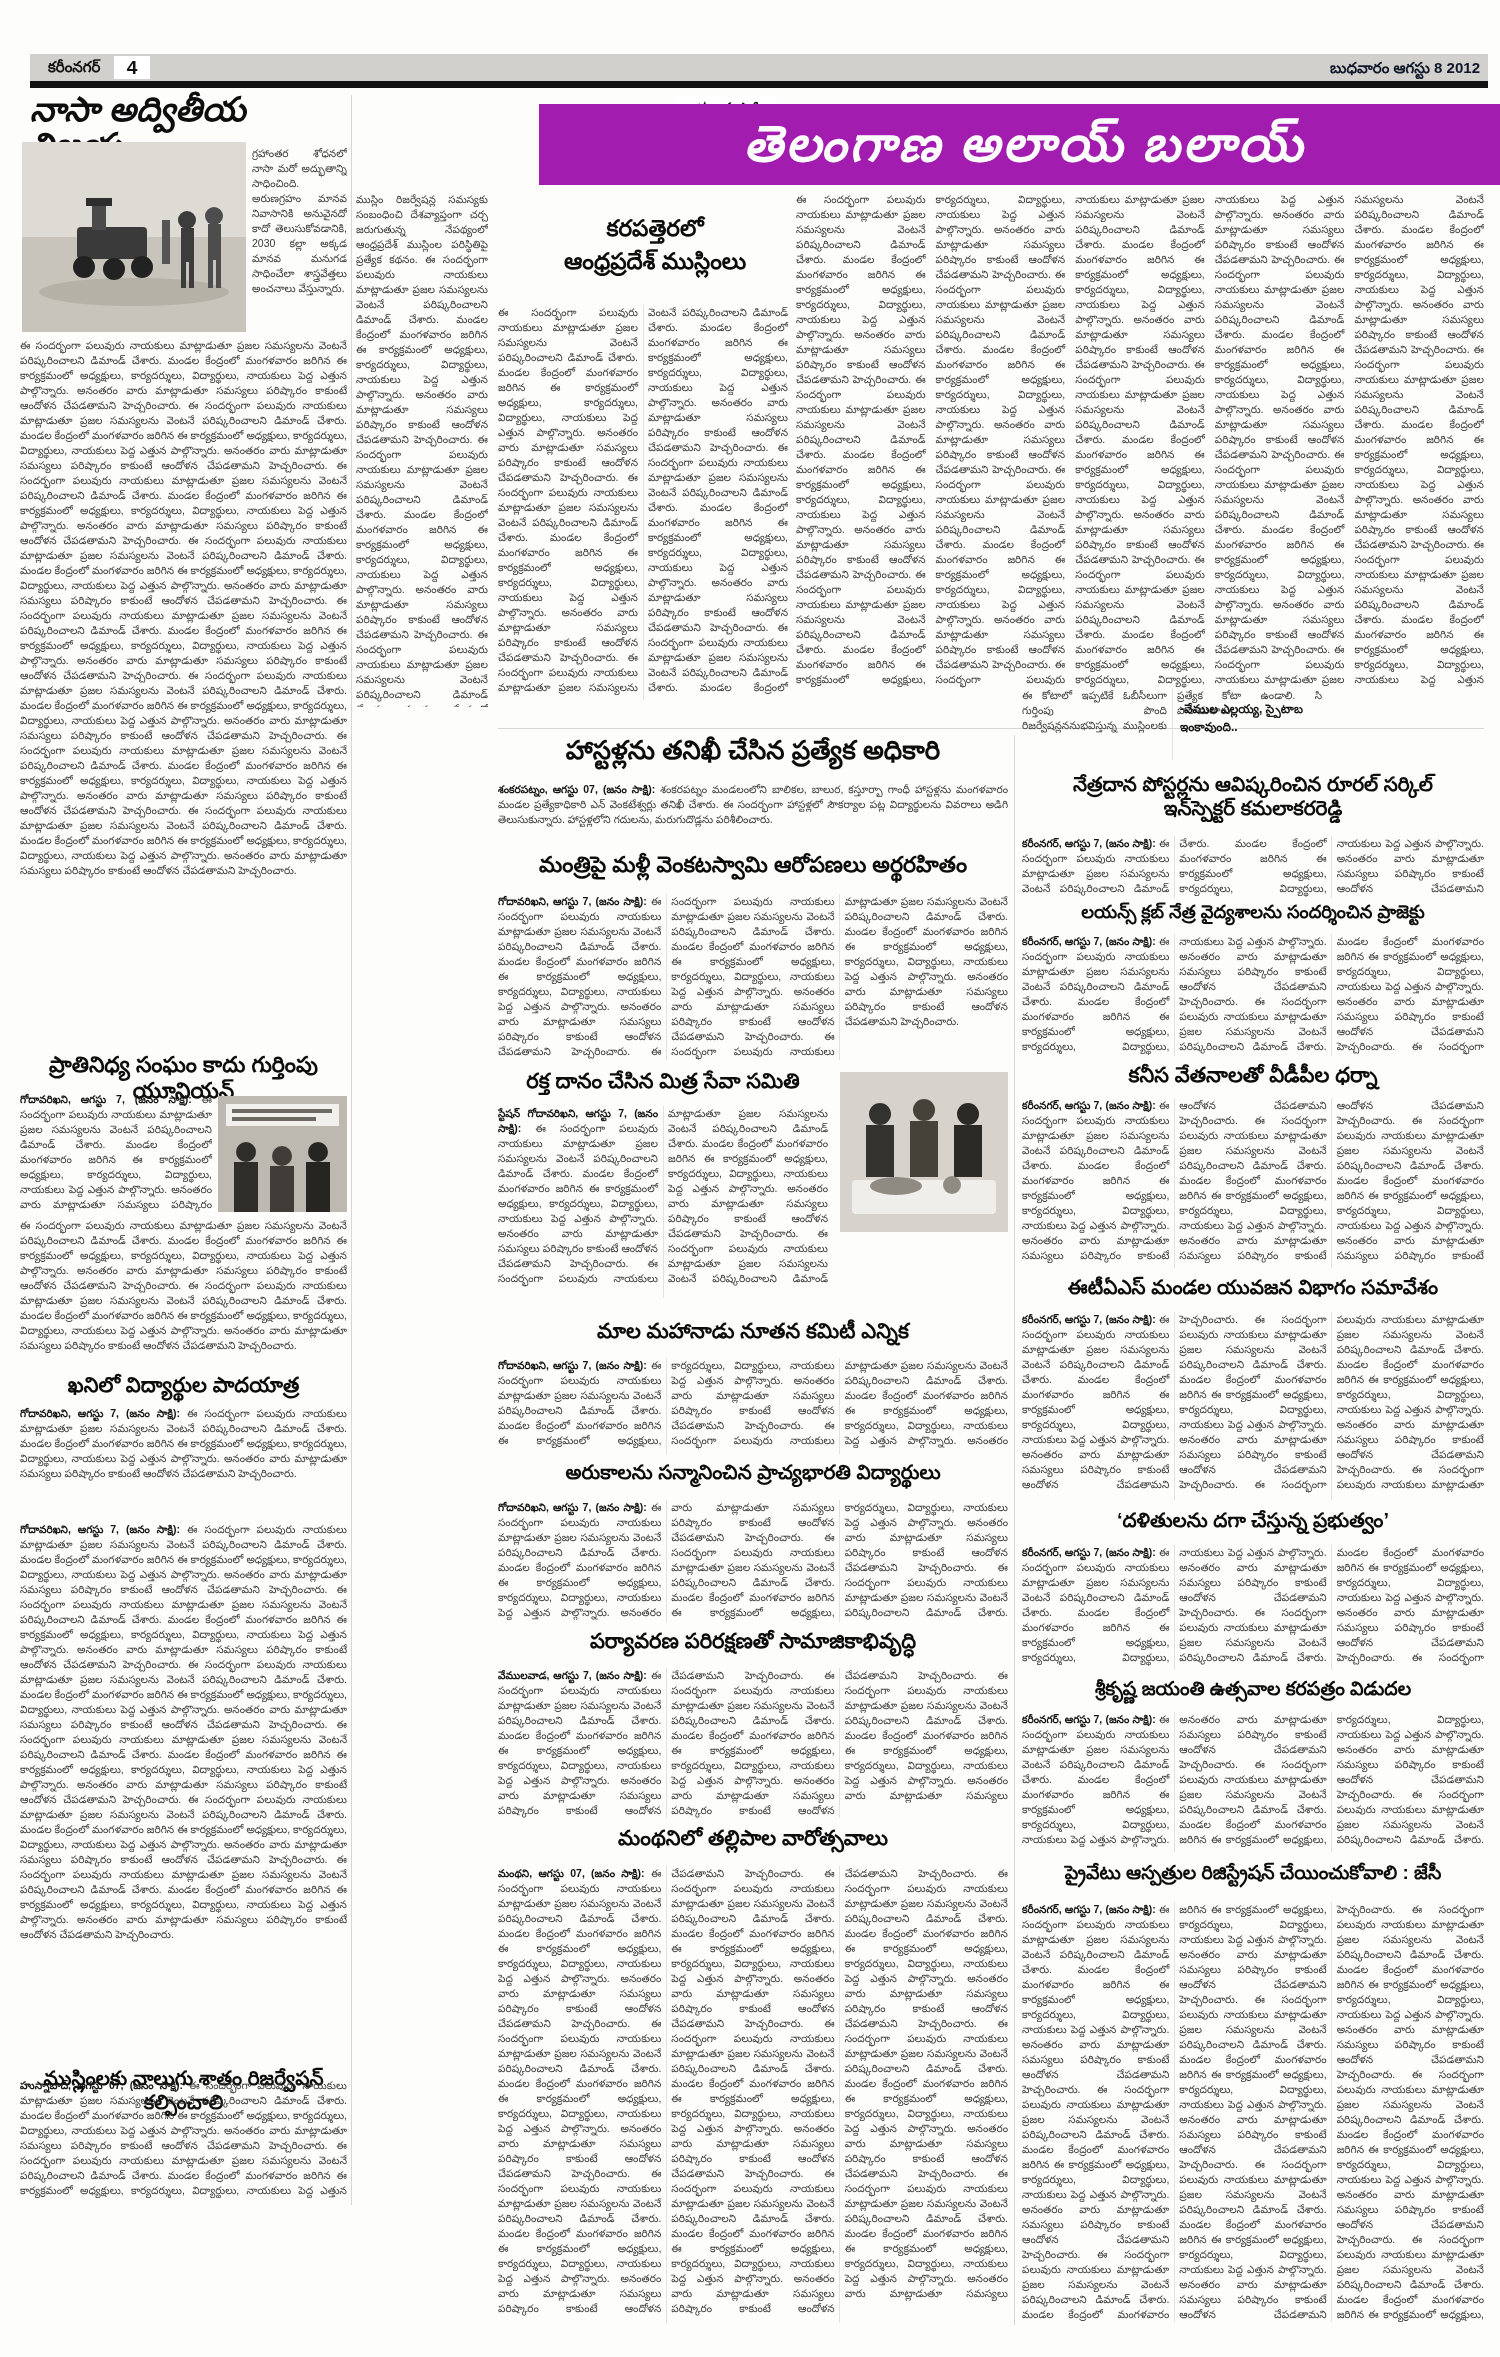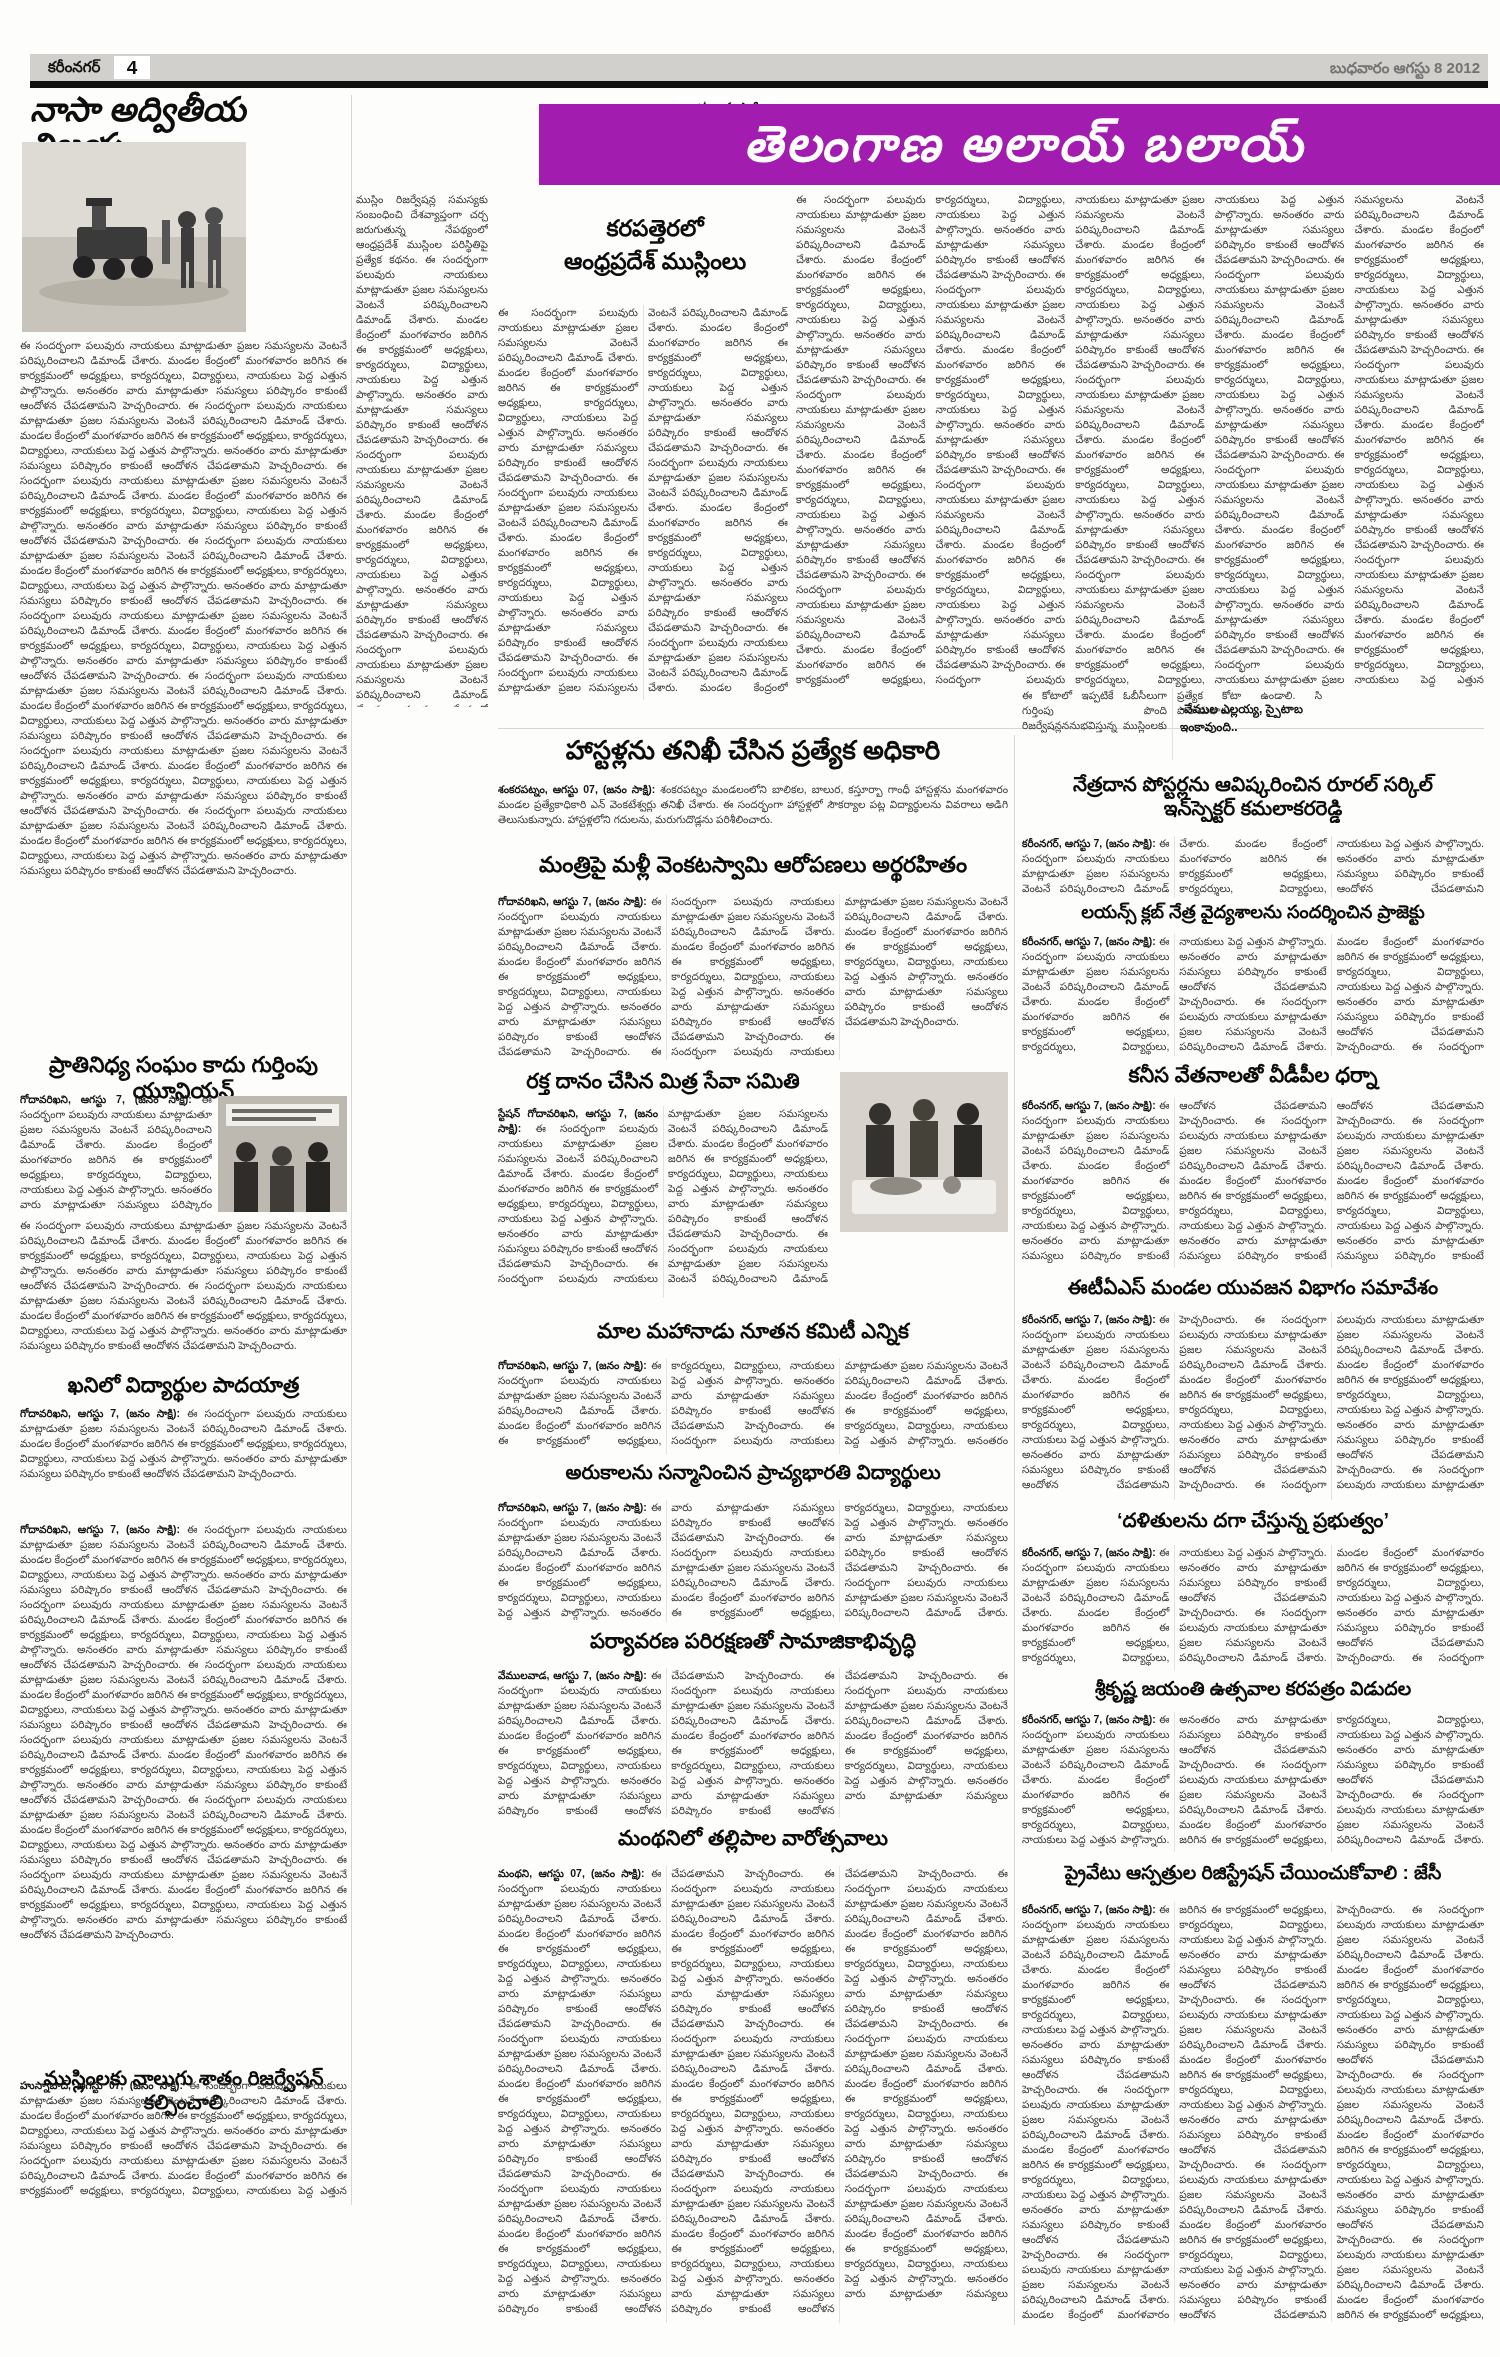--- a/index.html
+++ b/index.html
@@ -12,21 +12,21 @@
   .topbar{position:absolute;left:30px;top:54px;width:1458px;height:27px;background:#d2d0cc;}
   .toprule{position:absolute;left:30px;top:81px;width:1458px;height:7px;background:#121212;}
   .edition{position:absolute;left:48px;top:58px;font-size:15px;font-weight:bold;color:#111;}
   .pagenumbox{position:absolute;left:114px;top:56px;width:36px;height:23px;background:#fff;
     display:flex;align-items:center;justify-content:center;font-size:19px;font-weight:bold;color:#111;}
   .mastbox{position:absolute;left:676px;top:55px;width:100px;height:25px;background:#fff;
     display:flex;align-items:center;justify-content:center;gap:3px;margin-top:41px;}
   .mastbox svg{flex:0 0 auto;}
   .masttext{font-size:13px;font-weight:bold;font-style:italic;color:#111;white-space:nowrap;}
   .dateline-top{position:absolute;left:1190px;top:59px;width:290px;text-align:right;
-    font-size:15px;font-weight:bold;color:#737373;}
+    font-size:15px;font-weight:bold;color:#0f172a;}
   
   .h-xl{position:absolute;font-weight:bold;font-style:italic;color:#0d0d0d;line-height:1.05;}
   .h-c{position:absolute;font-weight:bold;color:#0d0d0d;text-align:center;line-height:1.2;}
   .body{position:absolute;font-size:10.5px;line-height:15px;text-align:justify;
     color:#373737;overflow:hidden;word-break:break-word;}
   .cols2{column-count:2;column-gap:10px;column-rule:1px solid #e4e2de;}
   .cols3{column-count:3;column-gap:10px;column-rule:1px solid #e4e2de;}
   .cols5{column-count:5;column-gap:10px;}
   .dl{font-weight:bold;color:#141414;}
   .vrule{position:absolute;width:1px;background:#d8d6d2;}
@@ -82,20 +82,23 @@
       <rect x="159" y="86" width="13" height="34" fill="#3c3c3c"></rect>
       <rect x="159" y="120" width="5" height="26" fill="#3c3c3c"></rect>
       <rect x="167" y="120" width="5" height="26" fill="#3c3c3c"></rect>
       <circle cx="192" cy="74" r="9" fill="#4d4d4d"></circle>
       <rect x="186" y="82" width="13" height="36" fill="#4d4d4d"></rect>
       <rect x="186" y="118" width="5" height="28" fill="#4d4d4d"></rect>
       <rect x="194" y="118" width="5" height="28" fill="#4d4d4d"></rect>
     </svg>
   </div>
 
+  <div class="body" style="left:252px;top:146px;width:95px;height:186px;">
+    <span>గ్రహాంతర శోధనలో నాసా మరో అద్భుతాన్ని సాధించింది. అరుణగ్రహం మానవ నివాసానికి అనువైనదో కాదో తెలుసుకోవడానికి, 2030 కల్లా అక్కడ మానవ మనుగడ సాధించేలా శాస్త్రవేత్తలు అంచనాలు వేస్తున్నారు.</span>
+  </div>
   <div class="body" style="left:20px;top:338px;width:327px;height:710px;"> ఈ సందర్భంగా పలువురు నాయకులు మాట్లాడుతూ ప్రజల సమస్యలను వెంటనే పరిష్కరించాలని డిమాండ్ చేశారు. మండల కేంద్రంలో మంగళవారం జరిగిన ఈ కార్యక్రమంలో అధ్యక్షులు, కార్యదర్శులు, విద్యార్థులు, నాయకులు పెద్ద ఎత్తున పాల్గొన్నారు. అనంతరం వారు మాట్లాడుతూ సమస్యలు పరిష్కారం కాకుంటే ఆందోళన చేపడతామని హెచ్చరించారు. ఈ సందర్భంగా పలువురు నాయకులు మాట్లాడుతూ ప్రజల సమస్యలను వెంటనే పరిష్కరించాలని డిమాండ్ చేశారు. మండల కేంద్రంలో మంగళవారం జరిగిన ఈ కార్యక్రమంలో అధ్యక్షులు, కార్యదర్శులు, విద్యార్థులు, నాయకులు పెద్ద ఎత్తున పాల్గొన్నారు. అనంతరం వారు మాట్లాడుతూ సమస్యలు పరిష్కారం కాకుంటే ఆందోళన చేపడతామని హెచ్చరించారు. ఈ సందర్భంగా పలువురు నాయకులు మాట్లాడుతూ ప్రజల సమస్యలను వెంటనే పరిష్కరించాలని డిమాండ్ చేశారు. మండల కేంద్రంలో మంగళవారం జరిగిన ఈ కార్యక్రమంలో అధ్యక్షులు, కార్యదర్శులు, విద్యార్థులు, నాయకులు పెద్ద ఎత్తున పాల్గొన్నారు. అనంతరం వారు మాట్లాడుతూ సమస్యలు పరిష్కారం కాకుంటే ఆందోళన చేపడతామని హెచ్చరించారు. ఈ సందర్భంగా పలువురు నాయకులు మాట్లాడుతూ ప్రజల సమస్యలను వెంటనే పరిష్కరించాలని డిమాండ్ చేశారు. మండల కేంద్రంలో మంగళవారం జరిగిన ఈ కార్యక్రమంలో అధ్యక్షులు, కార్యదర్శులు, విద్యార్థులు, నాయకులు పెద్ద ఎత్తున పాల్గొన్నారు. అనంతరం వారు మాట్లాడుతూ సమస్యలు పరిష్కారం కాకుంటే ఆందోళన చేపడతామని హెచ్చరించారు. ఈ సందర్భంగా పలువురు నాయకులు మాట్లాడుతూ ప్రజల సమస్యలను వెంటనే పరిష్కరించాలని డిమాండ్ చేశారు. మండల కేంద్రంలో మంగళవారం జరిగిన ఈ కార్యక్రమంలో అధ్యక్షులు, కార్యదర్శులు, విద్యార్థులు, నాయకులు పెద్ద ఎత్తున పాల్గొన్నారు. అనంతరం వారు మాట్లాడుతూ సమస్యలు పరిష్కారం కాకుంటే ఆందోళన చేపడతామని హెచ్చరించారు. ఈ సందర్భంగా పలువురు నాయకులు మాట్లాడుతూ ప్రజల సమస్యలను వెంటనే పరిష్కరించాలని డిమాండ్ చేశారు. మండల కేంద్రంలో మంగళవారం జరిగిన ఈ కార్యక్రమంలో అధ్యక్షులు, కార్యదర్శులు, విద్యార్థులు, నాయకులు పెద్ద ఎత్తున పాల్గొన్నారు. అనంతరం వారు మాట్లాడుతూ సమస్యలు పరిష్కారం కాకుంటే ఆందోళన చేపడతామని హెచ్చరించారు. ఈ సందర్భంగా పలువురు నాయకులు మాట్లాడుతూ ప్రజల సమస్యలను వెంటనే పరిష్కరించాలని డిమాండ్ చేశారు. మండల కేంద్రంలో మంగళవారం జరిగిన ఈ కార్యక్రమంలో అధ్యక్షులు, కార్యదర్శులు, విద్యార్థులు, నాయకులు పెద్ద ఎత్తున పాల్గొన్నారు. అనంతరం వారు మాట్లాడుతూ సమస్యలు పరిష్కారం కాకుంటే ఆందోళన చేపడతామని హెచ్చరించారు. ఈ సందర్భంగా పలువురు నాయకులు మాట్లాడుతూ ప్రజల సమస్యలను వెంటనే పరిష్కరించాలని డిమాండ్ చేశారు. మండల కేంద్రంలో మంగళవారం జరిగిన ఈ కార్యక్రమంలో అధ్యక్షులు, కార్యదర్శులు, విద్యార్థులు, నాయకులు పెద్ద ఎత్తున పాల్గొన్నారు. అనంతరం వారు మాట్లాడుతూ సమస్యలు పరిష్కారం కాకుంటే ఆందోళన చేపడతామని హెచ్చరించారు. </div>
 
   <div class="banner">
     <span class="txt">తెలంగాణ అలాయ్ బలాయ్</span>
   </div>
 
   <div class="subhead">
     <div>కరపత్తెరలో</div>
     <div>ఆంధ్రప్రదేశ్ ముస్లింలు</div>
   </div>

